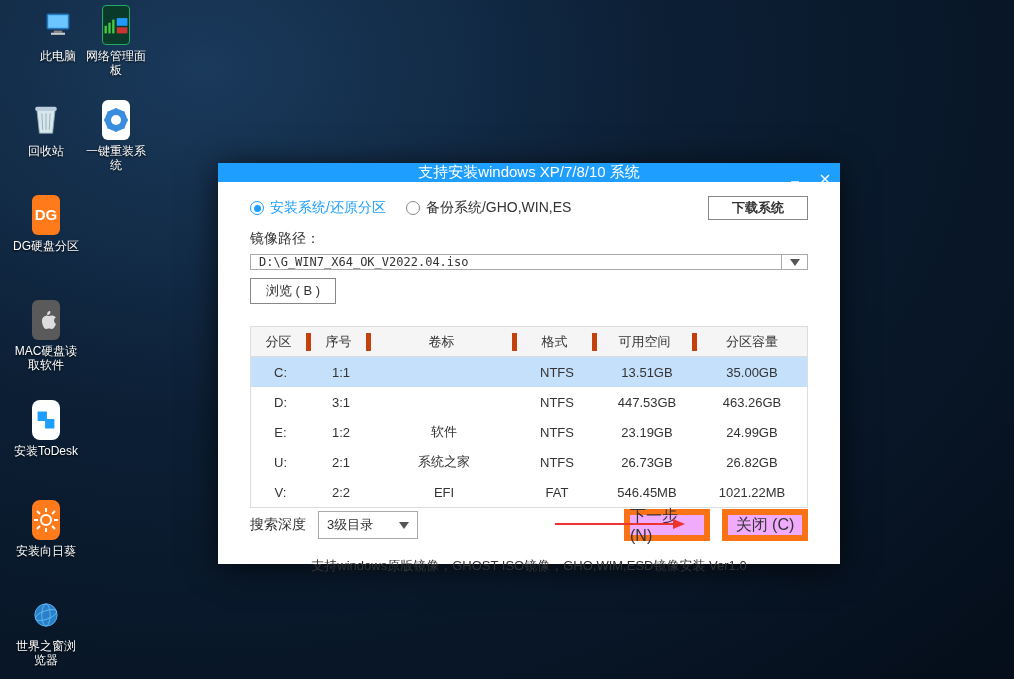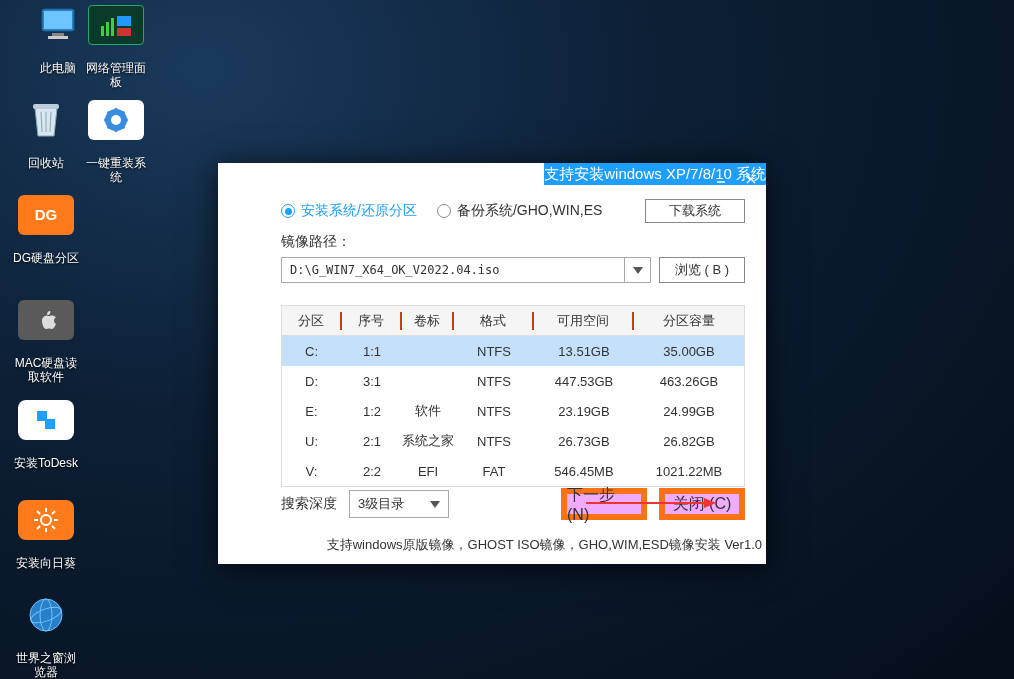--- a/index.html
+++ b/index.html
@@ -12,63 +12,64 @@
     overflow: hidden;
   }
   
   .desktop { position:absolute; top:0; left:0; }
   .dicon {
     position:absolute; width:68px;
     text-align:center; color:#fff; font-size:12px;
     cursor:pointer;
   }
   .dicon .ibox {
-    width:56px; height:40px; margin:0 auto 16px;
+    width:28px; height:40px; margin:0 auto 4px;
     display:flex; align-items:center; justify-content:center;
     border-radius:4px;
   }
   .dicon .lbl { text-shadow:0 1px 2px #000; line-height:14px; }
   
   .win {
     position:absolute; left:218px; top:163px;
-    width:548px; height:401px;
+    width:622px; height:401px;
     background:#fff;
     box-shadow:0 4px 30px rgba(0,0,0,0.7);
-    display:flex; flex-direction:column;align-items:flex-end;
+    display:flex; flex-direction:column;
   }
   .titlebar {
     height:32px; background:#1e9fff;
     display:flex; align-items:center; justify-content:center;
     position:relative; color:#fff; font-size:15px;
   }
   .winbtns { position:absolute; right:0; top:0; height:32px; display:flex; }
   .winbtn {
     width:30px; height:32px; display:flex; align-items:center; justify-content:center;
     color:#fff; cursor:pointer; font-size:14px;
   }
-  .content { flex:1; padding:14px 21px 8px; color:#333; display:flex; flex-direction:column; }
+  .content { flex:1; padding:14px 32px 8px; color:#333; display:flex; flex-direction:column; }
   .moderow { display:flex; align-items:center; gap:20px; margin-bottom:10px; }
   .radio {
     display:flex; align-items:center; gap:6px; font-size:14px; cursor:pointer;
   }
   .rcircle {
     width:14px; height:14px; border-radius:50%; border:1.5px solid #888;
     display:flex; align-items:center; justify-content:center;
   }
   .rcircle.on { border-color:#1e9fff; }
   .rcircle.on::after { content:""; width:7px; height:7px; border-radius:50%; background:#1e9fff; }
   .radio.selected { color:#1e9fff; }
   .dlbtn {
     margin-left:auto; width:100px; height:24px;
     border:1px solid #888; background:#fff;
     font-size:13px; display:flex; align-items:center; justify-content:center;
     cursor:pointer;
+    font-weight:bold;
   }
   .lblpath { font-size:14px; margin-bottom:6px; }
-  .pathrow { display:flex; gap:8px; margin-bottom:22px; }
+  .pathrow { display:flex; gap:8px; margin-bottom:22px;flex-direction:column; }
   .pathbox {
     flex:1; height:26px; border:1px solid #aaa; background:#fff;
     display:flex; align-items:center;
   }
   .pathbox .txt { flex:1; padding:0 8px; font-size:12px; font-family:monospace; }
   .pathbox .dd {
     width:26px; height:100%; border-left:1px solid #aaa;
     display:flex; align-items:center; justify-content:center; cursor:pointer;
   }
   .browsebtn {
@@ -81,21 +82,21 @@
   .tr { display:flex; height:30px; align-items:center; text-align:center; }
   .thead { background:#f5f5f5; border-bottom:1px solid #ddd; font-weight:400; }
   .tr.sel { background:#c4e0fb; }
   .tr.body { cursor:pointer; }
   .c1 { width:60px; border-right:1px solid #eee0; }
   .c2 { width:60px; }
   .c3 { flex:1; }
   .c4 { width:80px; }
   .c5 { width:100px; }
   .c6 { width:110px; }
-  .thead .c1,.thead .c2,.thead .c3,.thead .c4,.thead .c5 { border-right:2px solid #c2410c; }
+  .thead .c1,.thead .c2,.thead .c3,.thead .c4,.thead .c5 { border-right:5px solid #c2410c; }
   
   .botrow {
     display:flex; align-items:center; margin-top:1px; gap:12px;
     position:relative;
   }
   .botrow .slabel { font-size:14px; }
   .depth {
     width:100px; height:28px; border:1px solid #aaa;
     display:flex; align-items:center; padding:0 8px; cursor:pointer;
     font-size:13px; gap:8px; justify-content:space-between;

